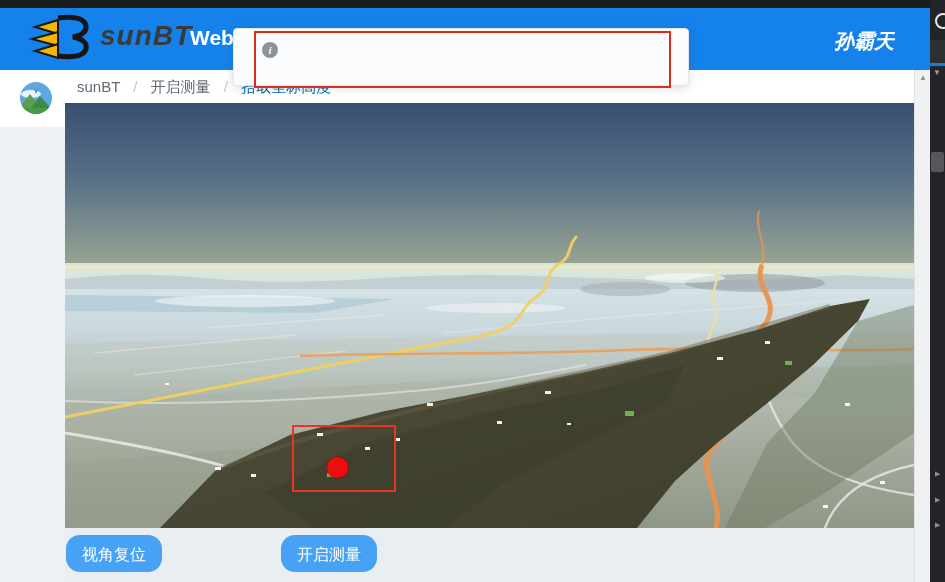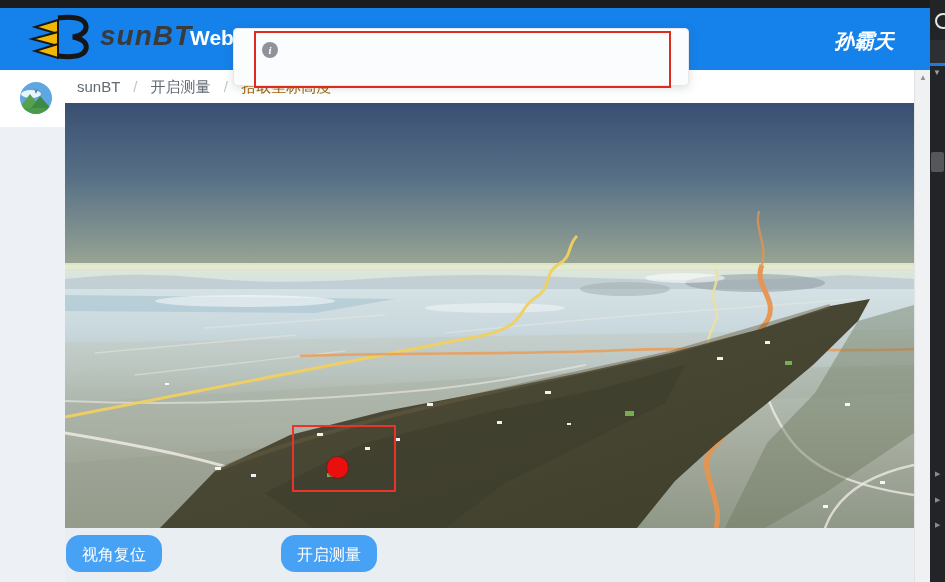--- a/index.html
+++ b/index.html
@@ -16,21 +16,21 @@
   .logo-text{left:100px;top:12px;font-size:28px;font-weight:900;font-style:italic;
     color:#3a3a3a;letter-spacing:1px;}
   .app-label{left:190px;top:18px;font-size:21px;font-weight:bold;color:#ffffff;}
   .username{left:834px;top:20px;font-size:20px;font-weight:bold;font-style:italic;color:#ffffff;cursor:pointer;}
 
   
   .crumb-band{left:0;top:70px;width:914px;height:33px;background:#ffffff;}
   .crumbs{left:77px;top:78px;font-size:15px;color:#606a73;}
   .crumb{cursor:pointer;}
   .crumb-sep{color:#c0c4cc;margin:0 9px;}
-  .crumb-last{color:#a16207;margin-top:48px;}
+  .crumb-last{color:#0369a1;margin-top:48px;}
 
   
   .side-white{left:0;top:70px;width:65px;height:57px;background:#ffffff;}
   .side-gray{left:0;top:127px;width:65px;height:455px;background:#edf1f5;}
   .side-logo{left:19px;top:81px;width:34px;height:34px;cursor:pointer;}
 
   
   .map{left:65px;top:103px;width:849px;height:425px;cursor:crosshair;}
   .map svg{display:block;}
   .anno-rect{left:227px;top:322px;width:104px;height:67px;

